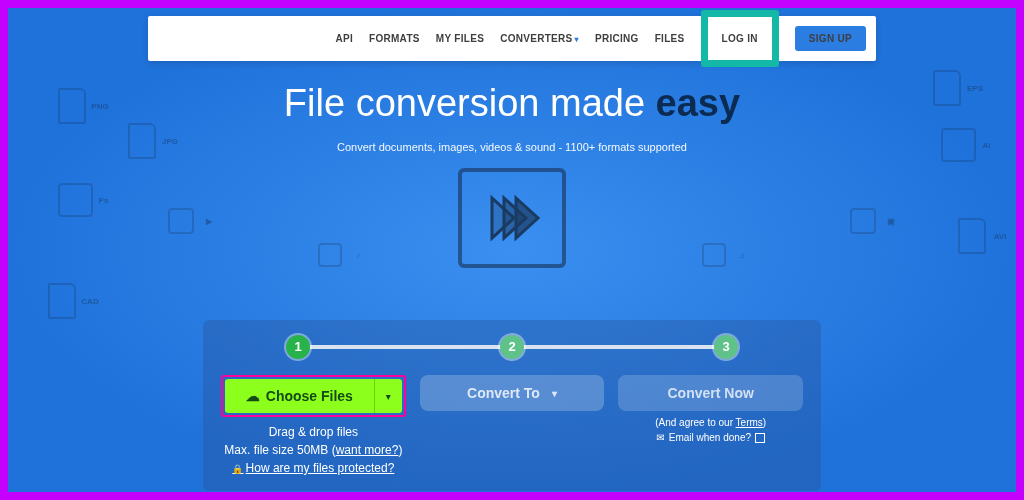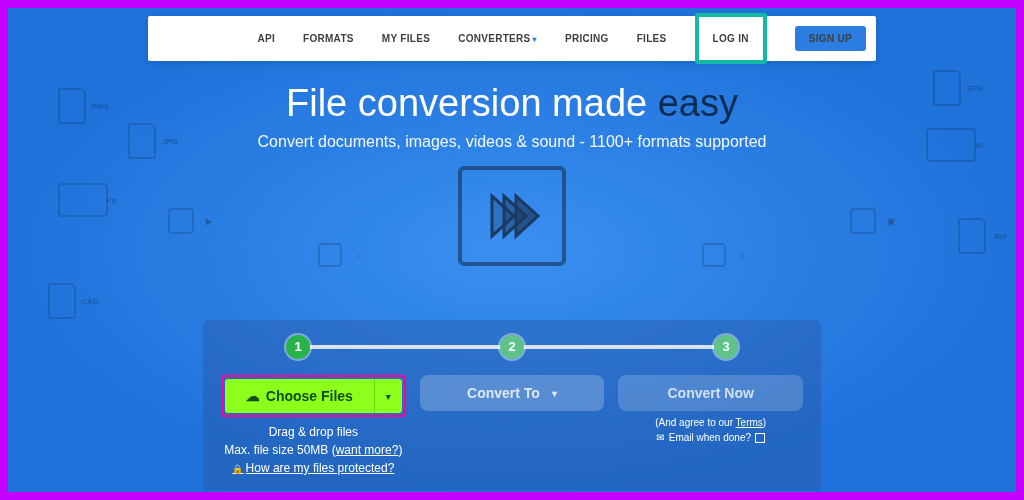--- a/index.html
+++ b/index.html
@@ -4,29 +4,29 @@
 <style>
   * { box-sizing: border-box; margin: 0; padding: 0; }
   html, body { width: 1024px; height: 500px; overflow: hidden; font-family: "Segoe UI", Arial, sans-serif; }
   body { border: 8px solid #c400ff; background: #1f7ce0 radial-gradient(ellipse 70% 70% at 50% 50%, #3a8ff0 0%, #1f72da 70%); position: relative; }
   .topbar { position: absolute; top: 8px; left: 140px; right: 140px; height: 45px; background: #fff; border-radius: 2px; box-shadow: 0 2px 6px rgba(0,0,0,.15); display: flex; align-items: center; padding: 0 10px; }
   .logo-wrap { display: flex; align-items: center; gap: 7px; }
   .logo-box { width: 28px; height: 28px; background: linear-gradient(#3591ee,#1b6fd1); border-radius: 3px; display: flex; align-items: center; justify-content: center; }
   .logo-box svg { width: 18px; height: 18px; fill: #fff; }
   .logo-text { font: 700 17px/1 "Arial Black", Arial; color: #3a3a3a; letter-spacing: .5px; }
   .logo-tag  { font-size: 9px; color: #666; margin-top: -2px; }
-  .nav { margin-left: auto; display: flex; align-items: center; gap: 28px; }
+  .nav { margin-left: auto; display: flex; align-items: center; gap: 16px; }
   .nav a { font: 600 10px Arial; color: #3e3e3e; text-decoration: none; letter-spacing: .3px; cursor: pointer; }
   .nav .drop::after { content: "▾"; font-size: 8px; color: #2b7de1; margin-left: 2px; }
-  .btn-login  { border: 4px solid #14b8a6; color: #2b7de1; padding: 16px 14px; border-radius: 3px; }
+  .btn-login  { border: 7px solid #14b8a6; color: #2b7de1; padding: 16px 14px; border-radius: 3px; }
   .btn-signup { background: #2b7de1; color: #fff; padding: 7px 14px; border-radius: 3px; }
   .hero { position: absolute; top: 75px; left: 0; right: 0; text-align: center; color: #fff; }
   .hero h1 { font: 300 38px/1.1 "Segoe UI Light","Segoe UI",Arial; }
-  .hero h1 b { font-weight: 400; color: #0b2b52; }
-  .hero p { font-size: 16px; opacity: .95; margin-top: 8px; }
+  .hero h1 b { font-weight: 700; color: #0b2b52; }
+  .hero p { font-size: 11px; opacity: .95; margin-top: 16px; }
   .hero-icon { margin: 15px auto 0; width: 108px; height: 100px; border: 4px solid rgba(20,40,70,.55); border-radius: 6px; display: flex; align-items: center; justify-content: center; }
   .hero-icon svg { width: 60px; height: 60px; }
   .panel { position: absolute; left: 195px; right: 195px; top: 312px; background: rgba(40,80,150,.35); border-radius: 6px; padding: 12px 18px 14px; }
   .steps { position: relative; height: 24px; margin: 3px 65px 16px; }
   .steps::before { content:""; position:absolute; left:0; right:0; top:50%; height:4px; background:#d9e3ef; border-radius:2px; transform:translateY(-50%); }
   .step { position:absolute; top:0; width:24px; height:24px; border-radius:50%; background:#5fc389; color:#fff; font:700 13px/24px Arial; text-align:center; box-shadow:0 0 0 2px rgba(255,255,255,.4); }
   .step.active { background:#28b24a; }
   .step:nth-child(1){ left:0; } .step:nth-child(2){ left:calc(50% - 12px); } .step:nth-child(3){ right:0; }
   .row { display:flex; gap:14px; }
   .cell { flex:1; display:flex; flex-direction:column; align-items:center; }
@@ -41,21 +41,21 @@
   .hint { color:#fff; font-size:12px; text-align:center; margin-top:6px; line-height:1.5; }
   .hint a { color:#fff; text-decoration:underline; }
   .hint .lock::before { content:"🔒"; font-size:9px; margin-right:2px; }
   .terms { color:#fff; font-size:10px; margin-top:6px; }
   .terms a { text-decoration:underline; }
   .email { color:#fff; font-size:10px; margin-top:4px; display:flex; align-items:center; gap:4px; }
   .chk { width:10px; height:10px; border:1px solid #fff; display:inline-block; }
   
   .sk { position:absolute; border:2px solid rgba(20,40,70,.4); border-radius:4px; opacity:.55; }
   .sk span { position:absolute; left:50%; top:50%; transform:translate(-50%,-50%); font:700 8px Arial; color:rgba(20,40,70,.7);margin-left:28px; }
-  .sq { width:50px; height:34px; }
+  .sq { width:35px; height:34px; }
   .doc{ width:28px; height:36px; border-radius:2px 6px 2px 2px; }
 </style>
 </head>
 <body>
 
 <div class="topbar">
   <nav class="nav">
     <a>API</a>
     <a>FORMATS</a>
     <a>MY FILES</a>

